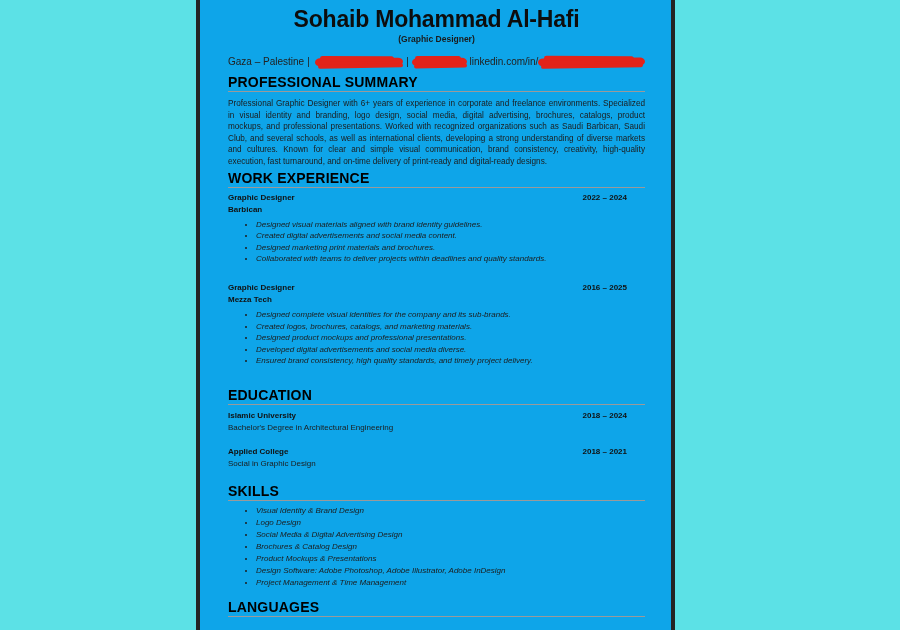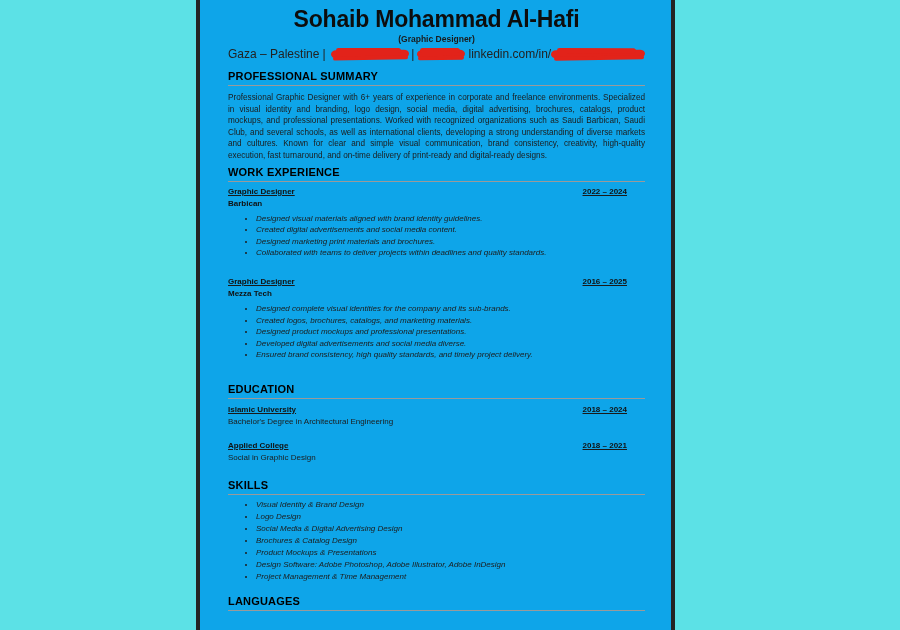--- a/index.html
+++ b/index.html
@@ -21,21 +21,21 @@
     overflow:hidden;
   }
   
   .hdr { text-align:center; }
   .name {
     font-size:23px; font-weight:700; color:#0d0d0d;
     letter-spacing:-0.2px; line-height:26px; margin:0;
   }
   .subtitle { font-size:8.5px; font-weight:700; margin-top:2px; }
   .contact {
-    margin-top:3px; font-size:12px; color:#222;
+    margin-top:12px; font-size:10px; color:#222;
     display:flex; justify-content:flex-start; align-items:center; white-space:nowrap;
   }
   .contact .sep { margin:0 3px; }
   .scribble {
     display:inline-block; height:8px; background:#e2231a;
     border-radius:5px / 4px; position:relative; vertical-align:middle;
     transform:rotate(-0.5deg);
   }
   .scribble::before {
     content:""; position:absolute; left:6%; right:10%; top:-2px; height:5px;
@@ -43,33 +43,33 @@
   }
   .scribble::after {
     content:""; position:absolute; left:3%; right:1%; bottom:-1.5px; height:4px;
     background:inherit; border-radius:3px; transform:rotate(-0.5deg);
   }
   .s-email { width:97px; margin-left:2px; }
   .s-phone { width:60px; margin-right:3px; }
   .s-linkedin { width:117px; }
   
   .section h2 {
-    font-size:11px; font-weight:700; color:#000;
+    font-size:14px; font-weight:700; color:#000;
     letter-spacing:0.2px; margin:0; line-height:11px;
   }
   .rule { border:0; border-top:1px solid #9a9a9a; margin:3px 0 0 0; }
   .sec-summary { margin-top:10px; }
   .summary-text {
     margin:6px 0 0 0; font-size:8.2px; line-height:11.6px;
     text-align:justify; color:#1c1c1c;
   }
   .sec-experience { margin-top:5px; }
   .job { margin-top:4px; }
   .job + .job { margin-top:17px; }
-  .job-head { display:flex; justify-content:space-between; align-items:flex-start;text-decoration:underline; }
+  .job-head { display:flex; justify-content:space-between; align-items:flex-start; }
   .job-title, .job-company, .job-dates { font-size:8px; font-weight:700; line-height:12px; color:#111; }
   .job-dates { padding-right:18px; }
   ul.bullets { margin:3px 0 0 0; padding-left:28px; list-style:disc;font-style:italic; }
   ul.bullets li { font-size:8px; line-height:11.6px; color:#1c1c1c; }
   .sec-education { margin-top:23px; }
   .edu { margin-top:5px; }
   .edu + .edu { margin-top:12px; }
   .edu-sub { font-size:8px; line-height:12px; color:#1c1c1c; }
   .sec-skills { margin-top:16px; }
   .sec-skills ul.bullets { margin-top:4px; }

